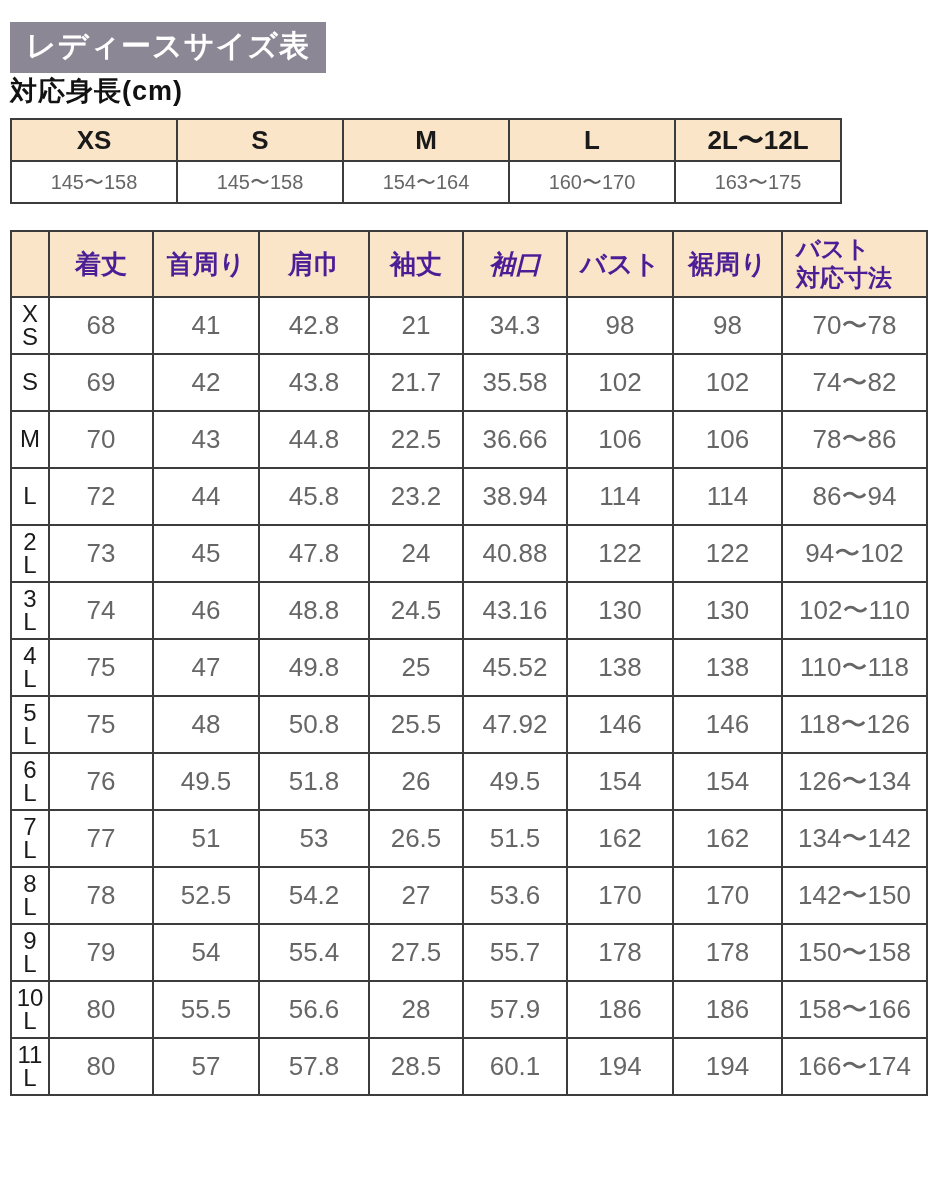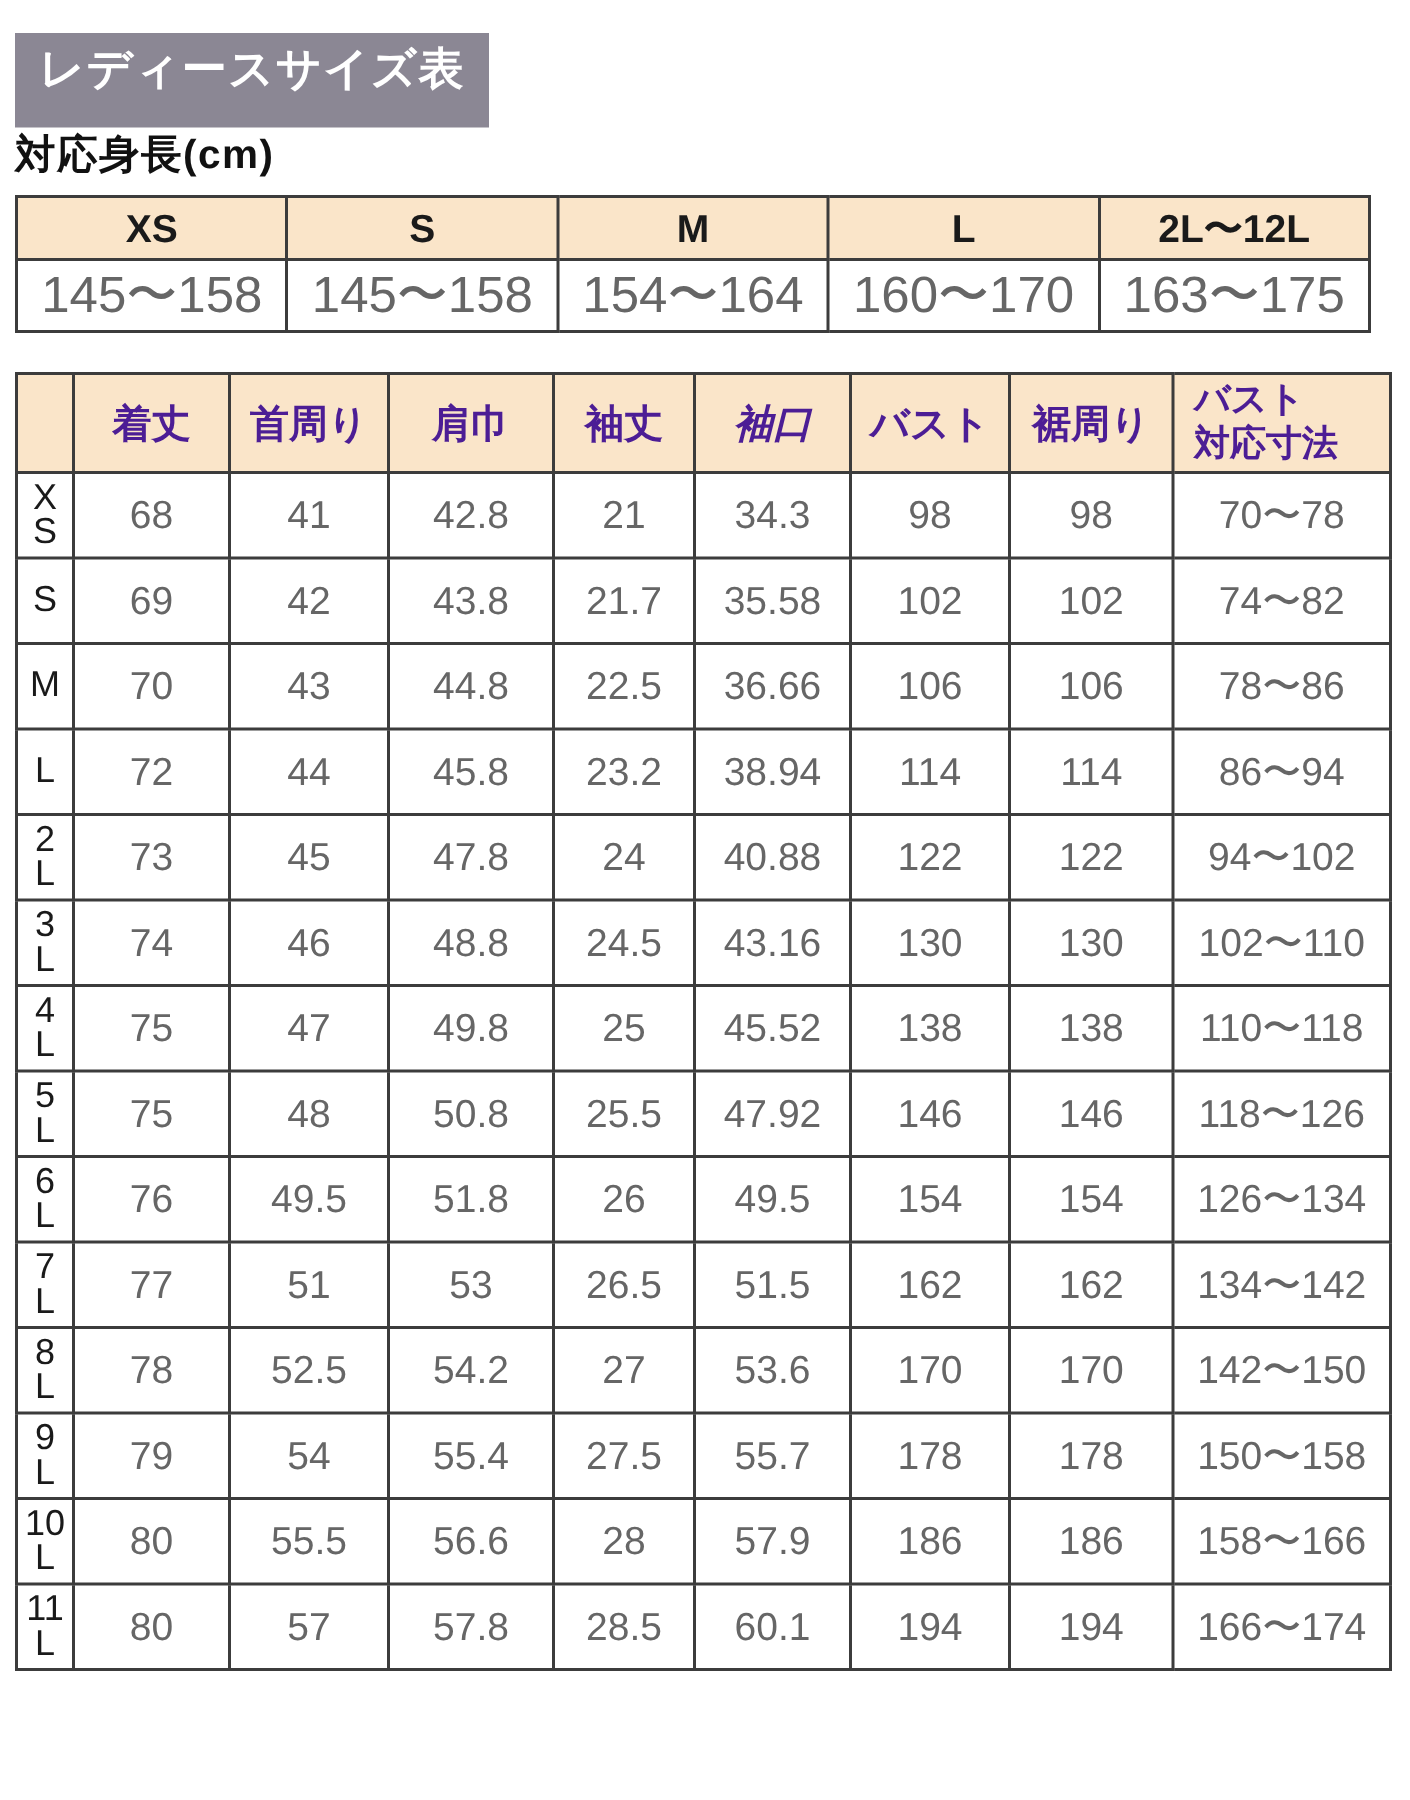--- a/index.html
+++ b/index.html
@@ -13,52 +13,52 @@
     height: 1200px;
     padding: 22px 10px 0 10px;
     background: #ffffff;
   }
   .title-bar {
     display: inline-block;
     background: #8b8794;
     color: #ffffff;
     font-size: 30px;
     font-weight: bold;
-    padding: 4px 16px 18px 16px;
+    padding: 4px 16px 6px 16px;
     letter-spacing: 1px;
   }
   .subtitle {
     font-size: 27px;
     font-weight: bold;
     color: #111111;
     letter-spacing: 1px;
   }
   table {
     border-collapse: collapse;
     table-layout: fixed;
-    width: 904px;
+    width: 832px;
   }
   th, td {
     border: 2px solid #3c3c3c;
     text-align: center;
     vertical-align: middle;
   }
   
   .height-table { margin-top: 9px; }
   .height-table th {
     background: #fae5c9;
     color: #1a1a1a;
     font-size: 26px;
     font-weight: bold;
     height: 42px;
   }
   .height-table td {
     background: #ffffff;
     color: #666666;
-    font-size: 34px;
+    font-size: 20px;
     height: 42px;
   }
   
   .size-table { margin-top: 26px; }
   .size-table thead th {
     background: #fae5c9;
     color: #4c1d95;
     font-size: 26px;
     font-weight: bold;
     height: 66px;

